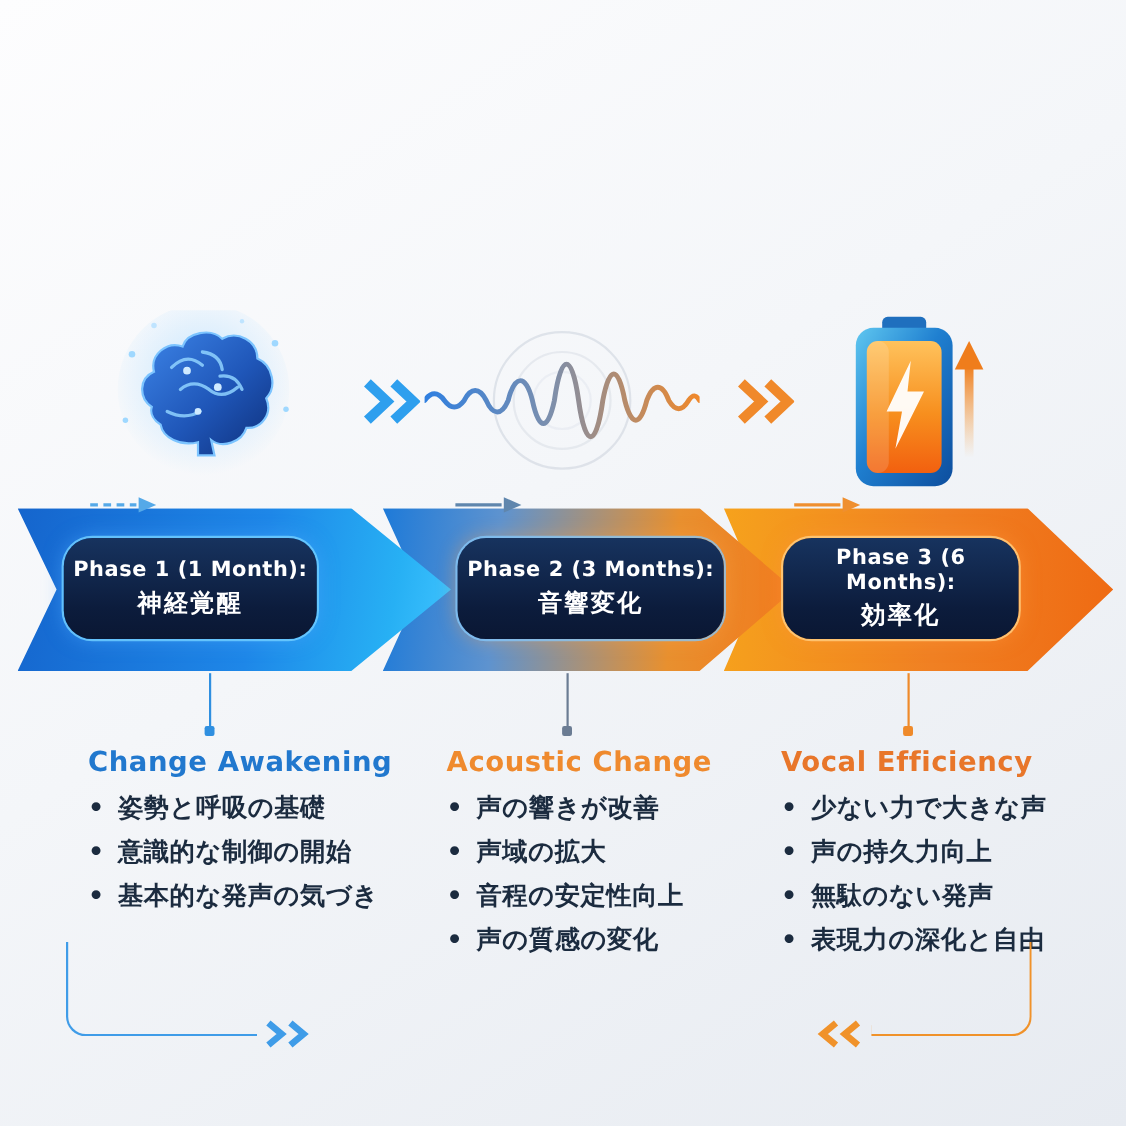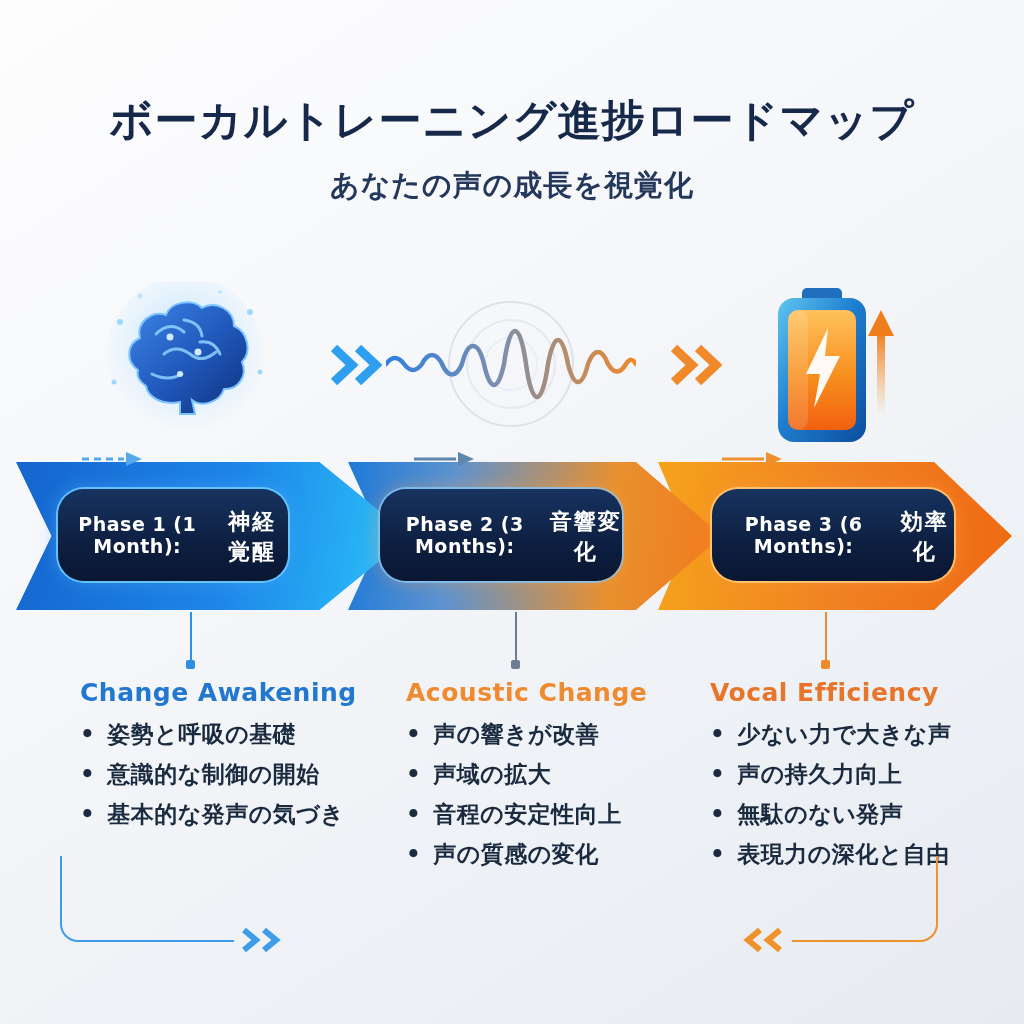--- a/index.html
+++ b/index.html
@@ -39,28 +39,28 @@
   }
   .parrow3{
     left:658px;width:354px;z-index:1;
     clip-path:polygon(0% 0%,78% 0%,100% 50%,78% 100%,0% 100%,9% 50%);
     background:linear-gradient(95deg,#f6a21c 0%,#f08023 55%,#ef6a12 100%);
   }
   .pill{
     position:absolute;top:489px;height:92px;z-index:5;
     border-radius:26px;
     background:linear-gradient(180deg,#17335f 0%,#0c1c3c 70%,#0a1733 100%);
-    display:flex;flex-direction:row;align-items:center;justify-content:center;
+    display:flex;flex-direction:column;align-items:center;justify-content:center;
     text-align:center;color:#ffffff;
   }
   .pill1{left:58px;width:230px;
     box-shadow:0 0 0 2px rgba(110,205,255,.85),0 0 18px rgba(80,170,255,.55);}
-  .pill2{left:380px;width:242px;
+  .pill2{left:416px;width:242px;
     box-shadow:0 0 0 2px rgba(130,200,255,.75),0 0 18px rgba(255,160,70,.45);}
-  .pill3{left:712px;width:242px;
+  .pill3{left:712px;width:214px;
     box-shadow:0 0 0 2px rgba(255,200,120,.9),0 0 18px rgba(255,150,60,.55);}
   .pill .l1{font-size:19px;font-weight:700;letter-spacing:.5px;}
   .pill .l2{font-size:22px;font-weight:800;margin-top:4px;letter-spacing:2px;}
   
   .conn{position:absolute;width:2px;height:50px;top:612px;}
   .conn-dot{position:absolute;width:9px;height:9px;top:660px;border-radius:2px;}
   .c-blue{background:#2f8fe0;}
   .c-slate{background:#6b7c93;}
   .c-orange{background:#ef8a2a;}
   
@@ -84,24 +84,20 @@
     position:absolute;left:792px;top:856px;width:144px;height:84px;
     border-right:2px solid #f0922a;border-bottom:2px solid #f0922a;
     border-bottom-right-radius:18px;
   }
 </style>
 </head>
 <body>
 
 <div id="canvas">
 
-  <div class="header">
-    <h1 class="title">ボーカルトレーニング進捗ロードマップ</h1>
-    <h2 class="subtitle">あなたの声の成長を視覚化</h2>
-  </div>
 
   <svg class="abs" style="left:100px;top:282px;" width="170" height="160" viewBox="0 0 170 160">
     <defs>
       <radialGradient id="brainGlow" cx="50%" cy="45%" r="55%">
         <stop offset="0%" stop-color="#bfe3ff" stop-opacity=".9"></stop>
         <stop offset="100%" stop-color="#bfe3ff" stop-opacity="0"></stop>
       </radialGradient>
       <linearGradient id="brainFill" x1="0" y1="0" x2="1" y2="1">
         <stop offset="0%" stop-color="#3d85e8"></stop>
         <stop offset="55%" stop-color="#1f56b8"></stop>

